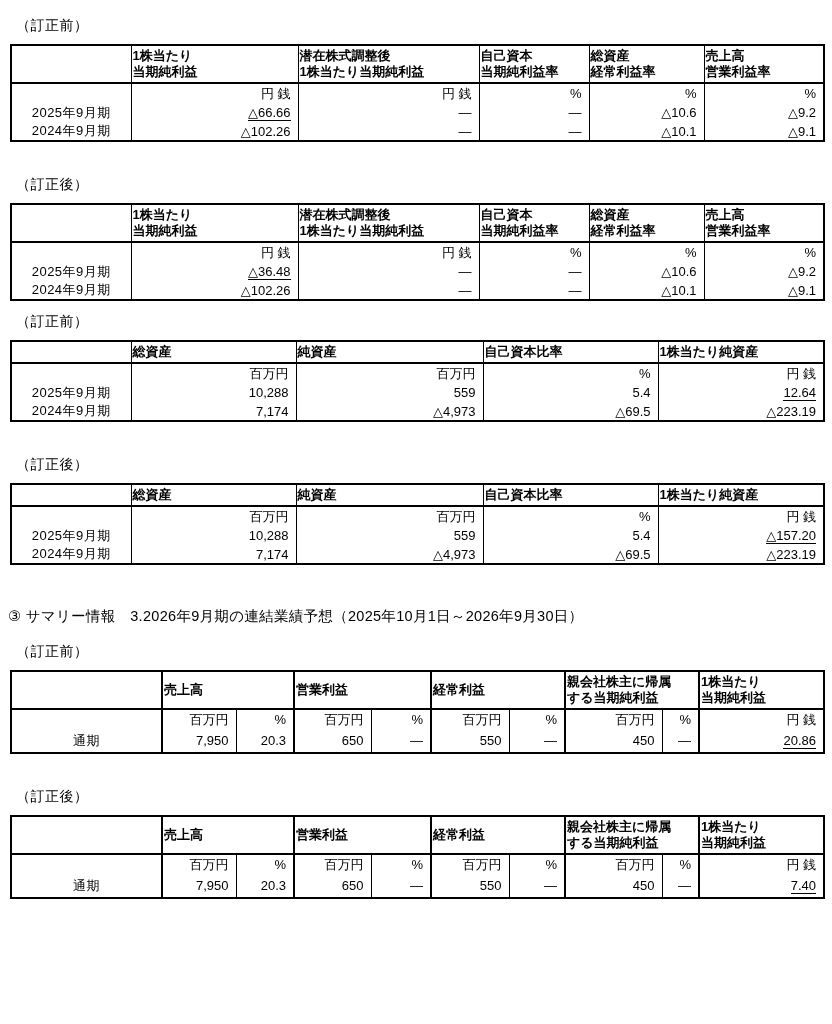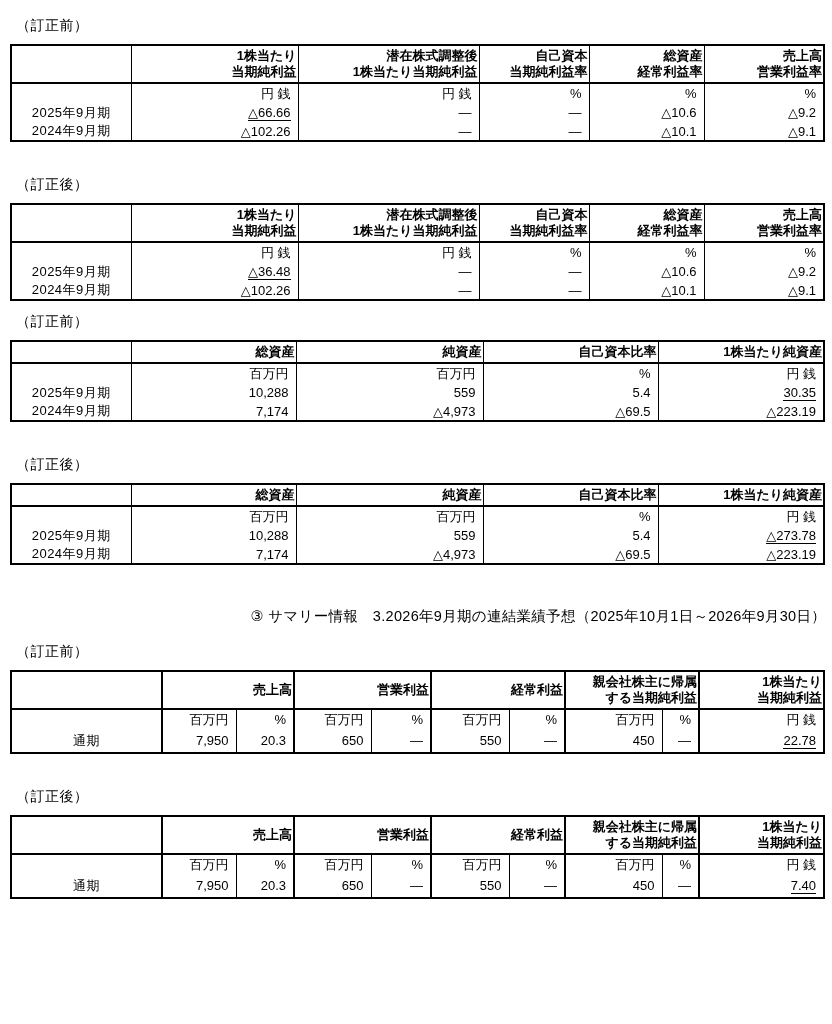--- a/index.html
+++ b/index.html
@@ -19,39 +19,39 @@
   }
   .heading {
     font-size: 14.5px;
     line-height: 30px;
     margin: 0 6px 0 8px;
     letter-spacing: 0.3px;
     font-weight: normal;
   }
   .sec-1 .heading { margin-top: 2px; }
   .sec-2 .heading { margin-top: 38px; }
-  .sec-3 .heading { margin-top: 36px; text-align: right; }
+  .sec-3 .heading { margin-top: 36px; }
   .sublabel {
     font-size: 14px;
     margin: 12px 0 9px 16px;
     letter-spacing: 0.5px;
   }
   .sublabel.after { margin-top: 34px; }
   table.fin {
     border-collapse: collapse;
     table-layout: fixed;
     border: 2px solid #000;
     margin-left: 10px;
     font-size: 13px;
   }
   table.fin th {
     border: 1px solid #000;
     border-bottom: 2px solid #000;
     font-weight: bold;
-    text-align: right;
+    text-align: left;
     vertical-align: middle;
     line-height: 16px;
     padding: 2px 1px;
     overflow: hidden;
   }
   table.fin td {
     border-left: 1px solid #000;
     border-right: 1px solid #000;
     border-top: 0;
     border-bottom: 0;
@@ -191,21 +191,21 @@
             <td class="num">百万円</td>
             <td class="num">百万円</td>
             <td class="num">%</td>
             <td class="num">円 銭</td>
           </tr>
           <tr style="height: 19px;">
             <td class="rowlabel">2025年9月期</td>
             <td class="num">10,288</td>
             <td class="num">559</td>
             <td class="num">5.4</td>
-            <td class="num"><span class="uline">30.35</span></td>
+            <td class="num"><span class="uline">12.64</span></td>
           </tr>
           <tr style="height: 19px;">
             <td class="rowlabel">2024年9月期</td>
             <td class="num">7,174</td>
             <td class="num">△4,973</td>
             <td class="num">△69.5</td>
             <td class="num">△223.19</td>
           </tr>
         </tbody>
       </table>
@@ -233,21 +233,21 @@
             <td class="num">百万円</td>
             <td class="num">百万円</td>
             <td class="num">%</td>
             <td class="num">円 銭</td>
           </tr>
           <tr style="height: 19px;">
             <td class="rowlabel">2025年9月期</td>
             <td class="num">10,288</td>
             <td class="num">559</td>
             <td class="num">5.4</td>
-            <td class="num"><span class="uline">△273.78</span></td>
+            <td class="num"><span class="uline">△157.20</span></td>
           </tr>
           <tr style="height: 19px;">
             <td class="rowlabel">2024年9月期</td>
             <td class="num">7,174</td>
             <td class="num">△4,973</td>
             <td class="num">△69.5</td>
             <td class="num">△223.19</td>
           </tr>
         </tbody>
       </table>
@@ -295,21 +295,21 @@
           <tr style="height: 24px;">
             <td class="rowlabel">通期</td>
             <td class="num tl">7,950</td>
             <td class="num">20.3</td>
             <td class="num tl">650</td>
             <td class="num">―</td>
             <td class="num tl">550</td>
             <td class="num">―</td>
             <td class="num tl">450</td>
             <td class="num">―</td>
-            <td class="num tl"><span class="uline">22.78</span></td>
+            <td class="num tl"><span class="uline">20.86</span></td>
           </tr>
         </tbody>
       </table>
     <div class="sublabel after">（訂正後）</div>
     <table class="fin" style="width: 813px;">
         <colgroup>
           <col style="width: 151px;">
           <col style="width: 74px;">
           <col style="width: 58px;">
           <col style="width: 77px;">

